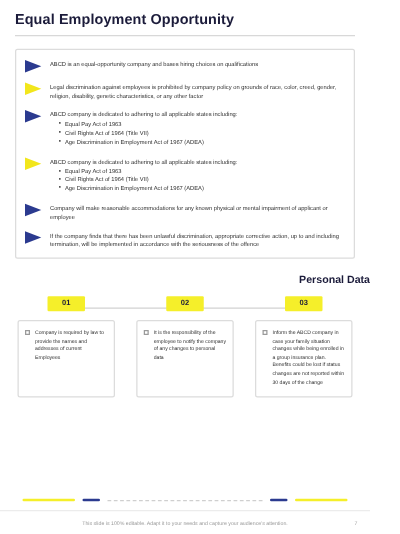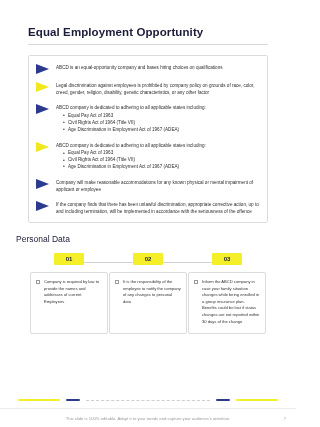--- a/index.html
+++ b/index.html
@@ -4,21 +4,21 @@
 <style>
   * { box-sizing: border-box; margin: 0; padding: 0; }
   body {
     width: 296px; height: 427px;
     background: #ffffff;
     font-family: "Liberation Sans", sans-serif;
     color: #2b2b2b;
     overflow: hidden;
     position: relative;
   }
-  .page { width: 296px; height: 427px; padding: 16px; position: relative; }
+  .page { width: 296px; height: 427px; padding: 0; position: relative; }
 
   
   .title-block { padding: 10px 12px 4px 12px; }
   .title {
     font-size: 11.5px;
     font-weight: bold;
     color: #1b1b3a;
     letter-spacing: 0.1px;
   }
   .title-rule {
@@ -71,23 +71,23 @@
   ul.acts li:before {
     content: "•";
     position: absolute;
     left: 0; top: -0.5px;
     font-size: 5px;
     color: #2f2f2f;
   }
 
   
   .pd-title {
-    text-align: left;
+    text-align: right;
     font-size: 8.5px;
-    font-weight: normal;
+    font-weight: bold;
     color: #1b1b3a;
     margin-top: 11px;
   }
 
   .steps {
     position: relative;
     margin: 9px 14px 0 14px;
     height: 92px;
   }
   .conn {

